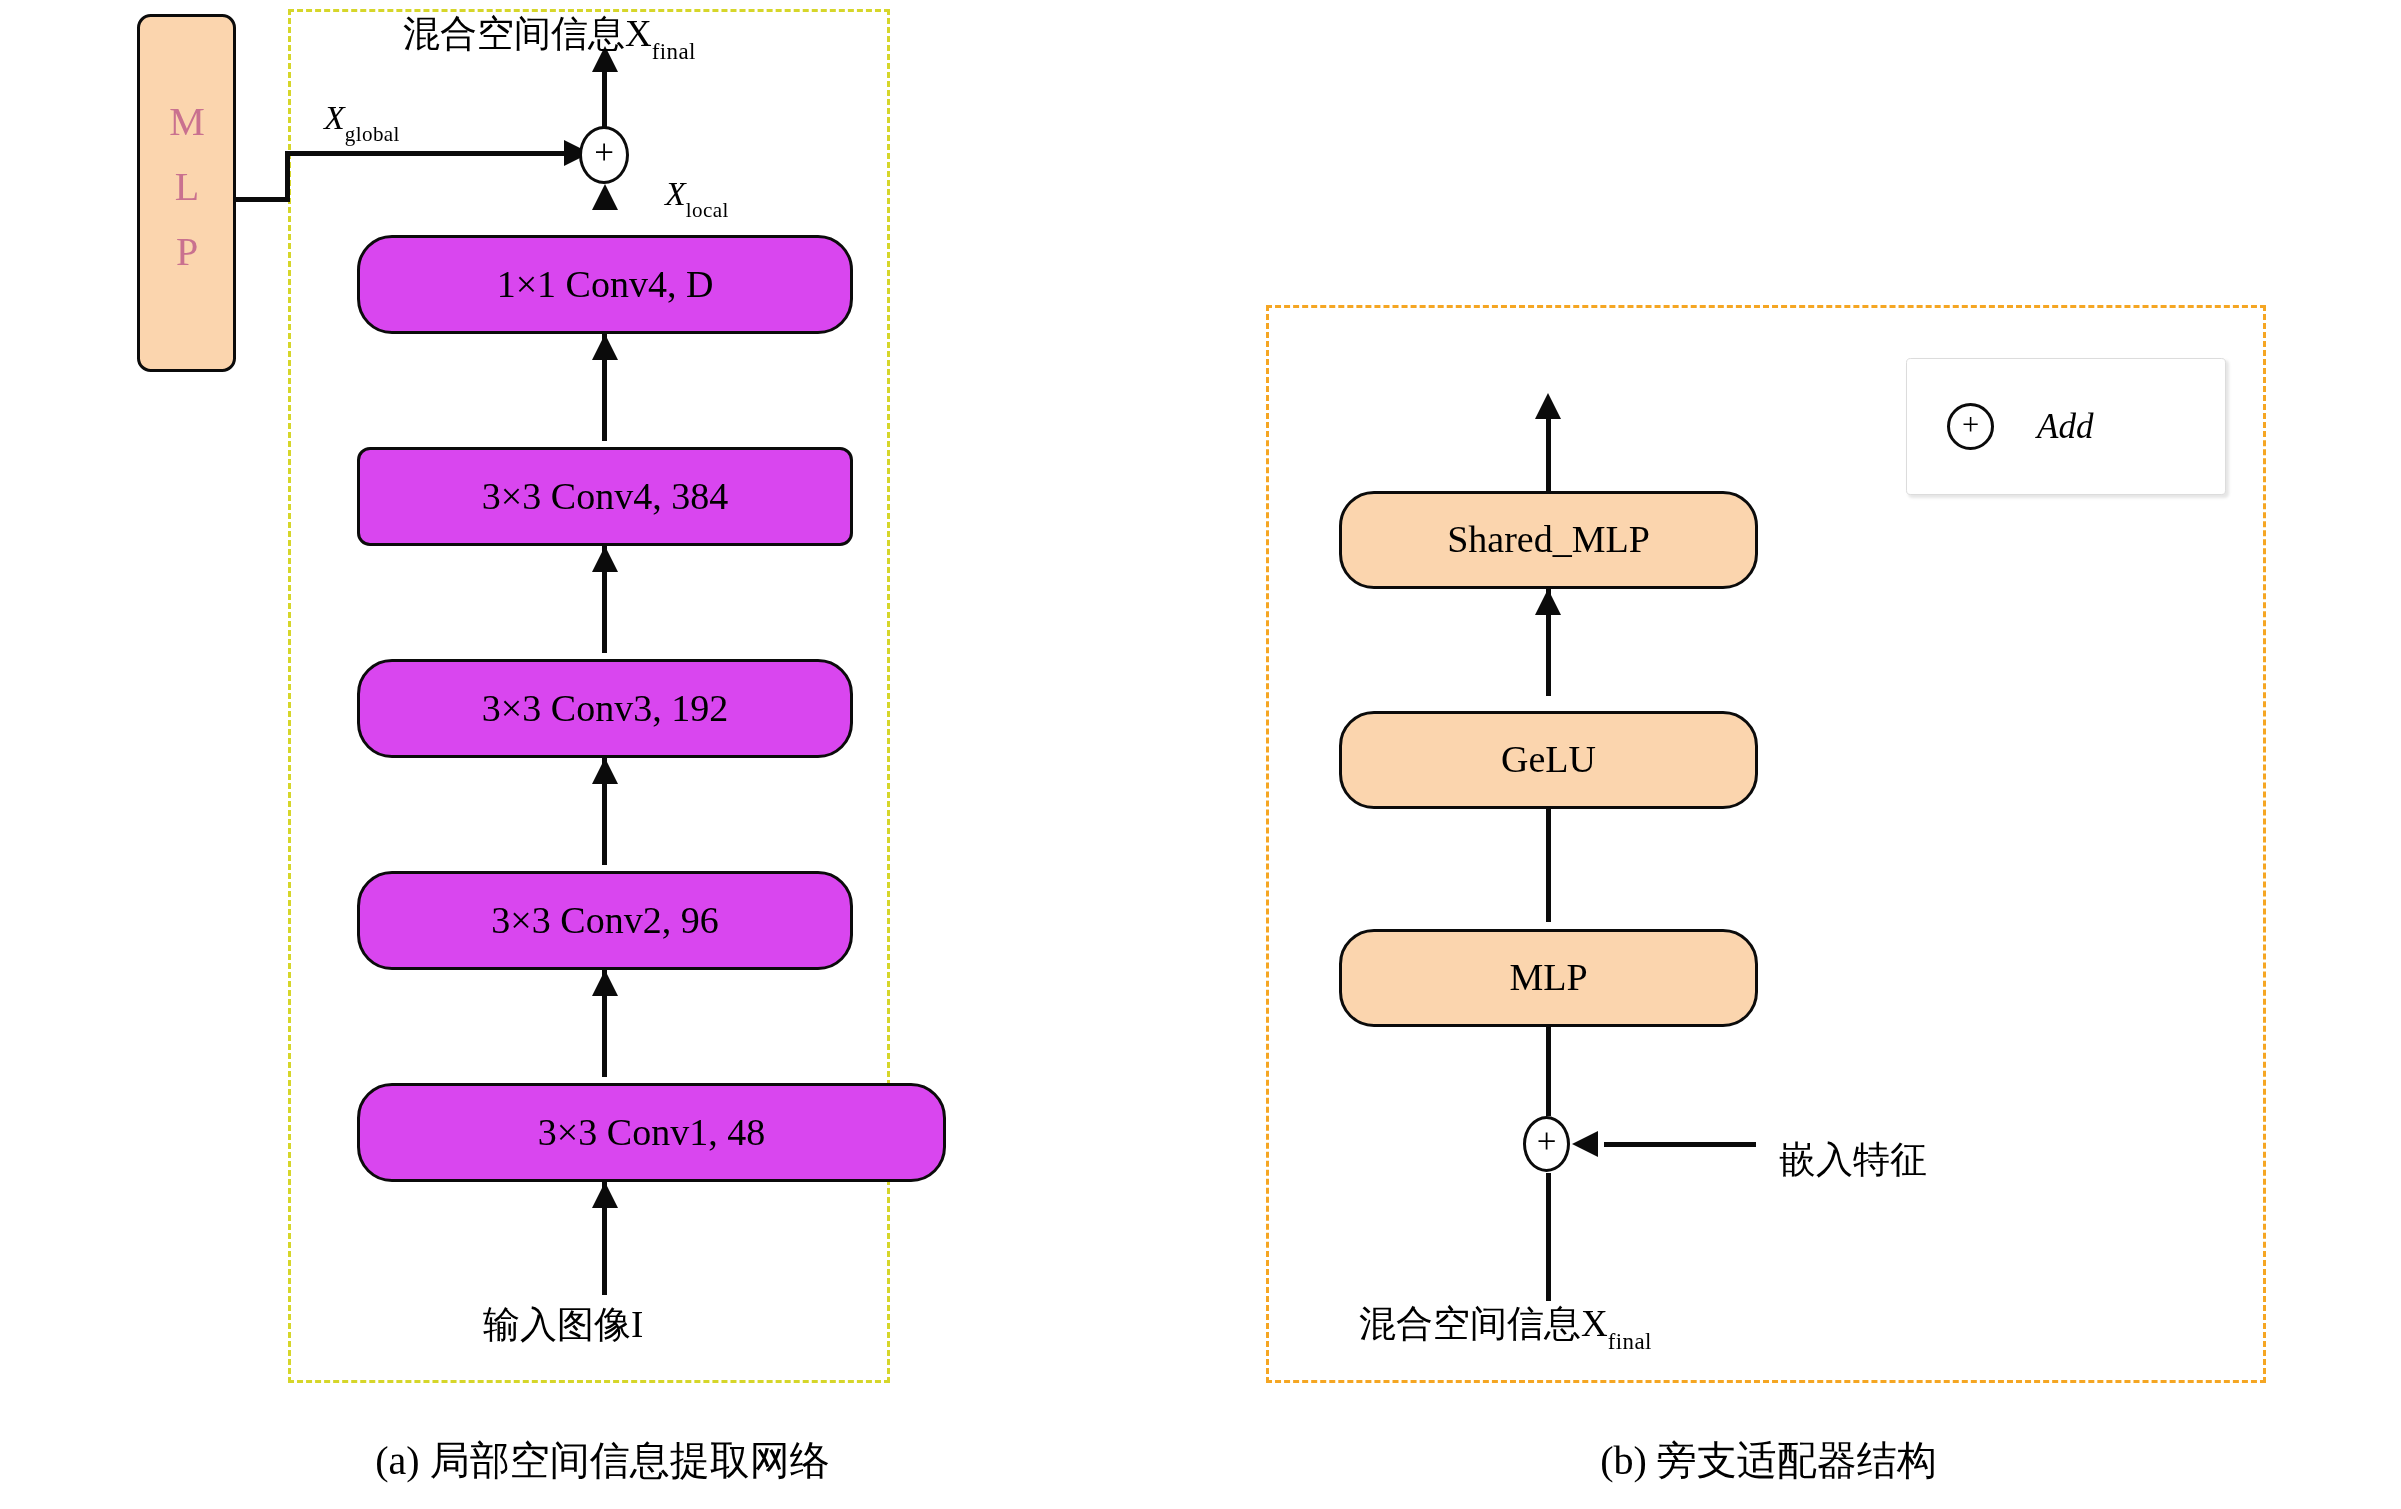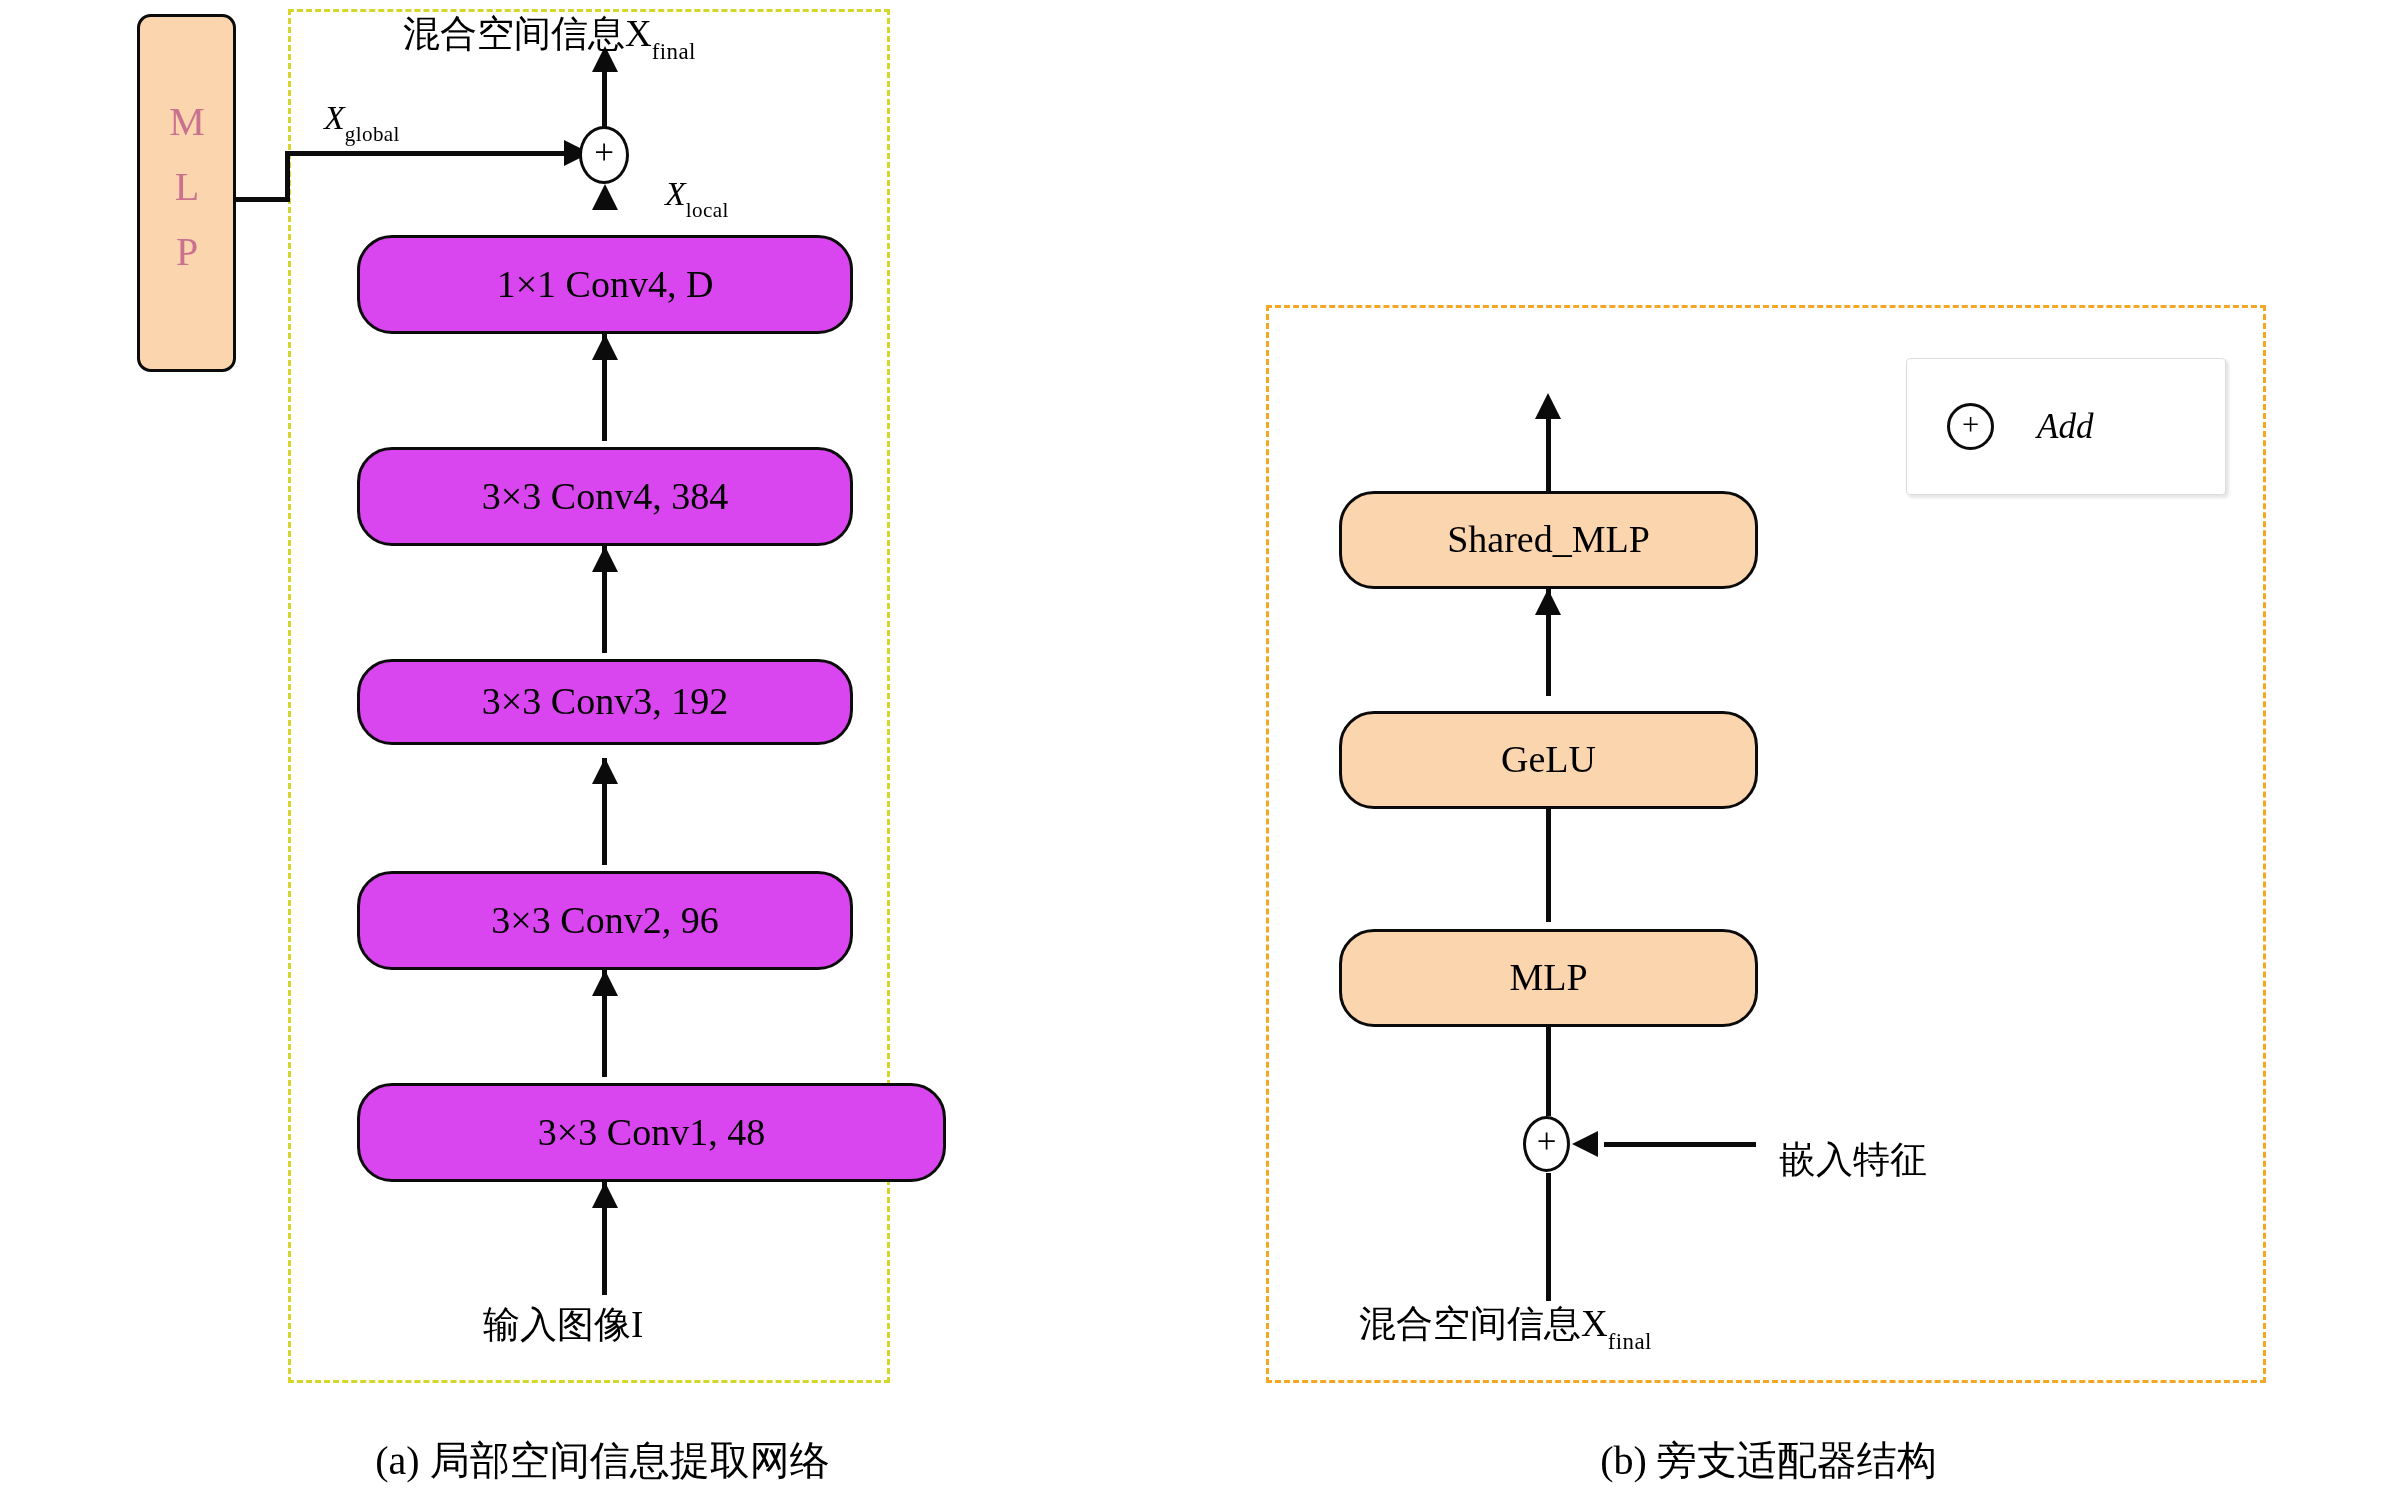--- a/index.html
+++ b/index.html
@@ -204,28 +204,28 @@
   <div class="vline" style="left:602px; top:238px; height:47px;"></div>
   <div class="arrow-up" style="left:592px; top:184px;"></div>
 
   <div class="block green" style="left:357px; top:235px; width:496px; height:99px; font-size:38px;">
     <span>1×1 Conv4, D</span>
   </div>
 
   <div class="vline" style="left:602px; top:334px; height:107px;"></div>
   <div class="arrow-up" style="left:592px; top:334px;"></div>
 
-  <div class="block green" style="left:357px; top:447px; width:496px; height:99px; font-size:38px;">
+  <div class="block green" style="left:357px; top:447px; width:496px; height:99px; font-size:38px;border-radius:13px;">
     <span>3×3 Conv4, 384</span>
   </div>
 
   <div class="vline" style="left:602px; top:546px; height:107px;"></div>
   <div class="arrow-up" style="left:592px; top:546px;"></div>
 
-  <div class="block green" style="left:357px; top:659px; width:496px; height:86px; font-size:38px;">
+  <div class="block green" style="left:357px; top:659px; width:496px; height:99px; font-size:38px;">
     <span>3×3 Conv3, 192</span>
   </div>
 
   <div class="vline" style="left:602px; top:758px; height:107px;"></div>
   <div class="arrow-up" style="left:592px; top:758px;"></div>
 
   <div class="block green" style="left:357px; top:871px; width:496px; height:99px; font-size:38px;">
     <span>3×3 Conv2, 96</span>
   </div>
 

